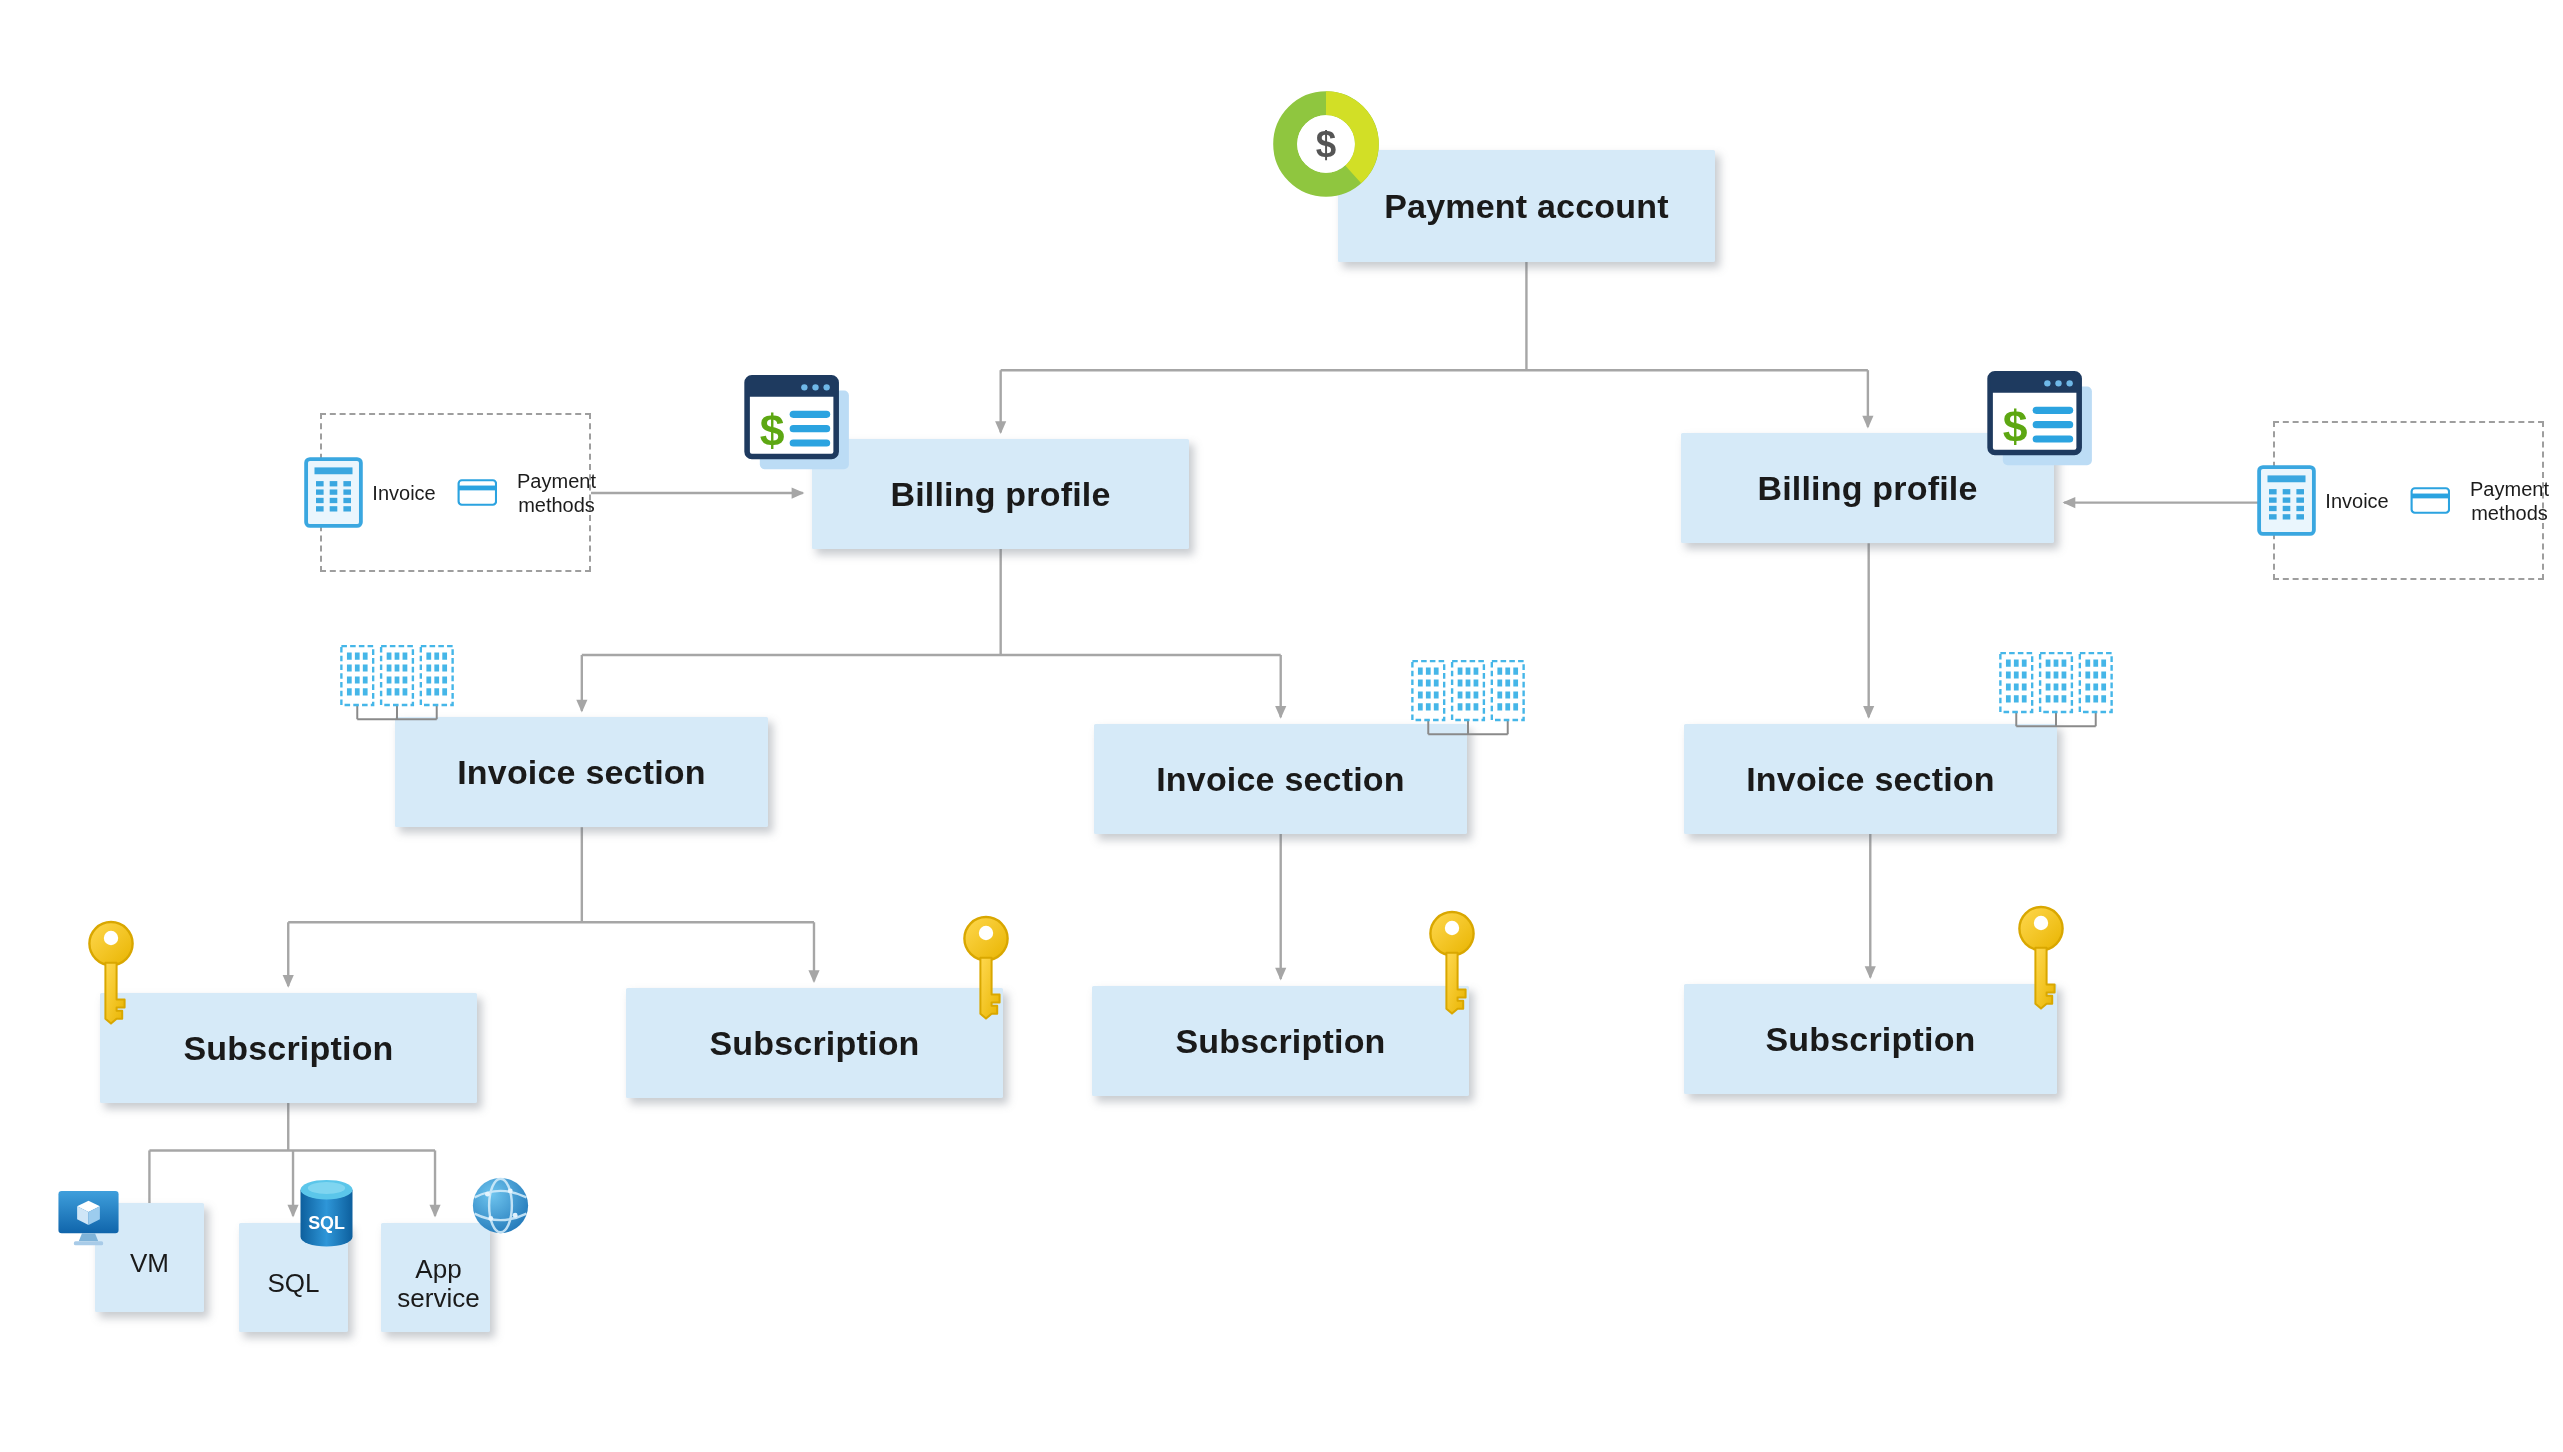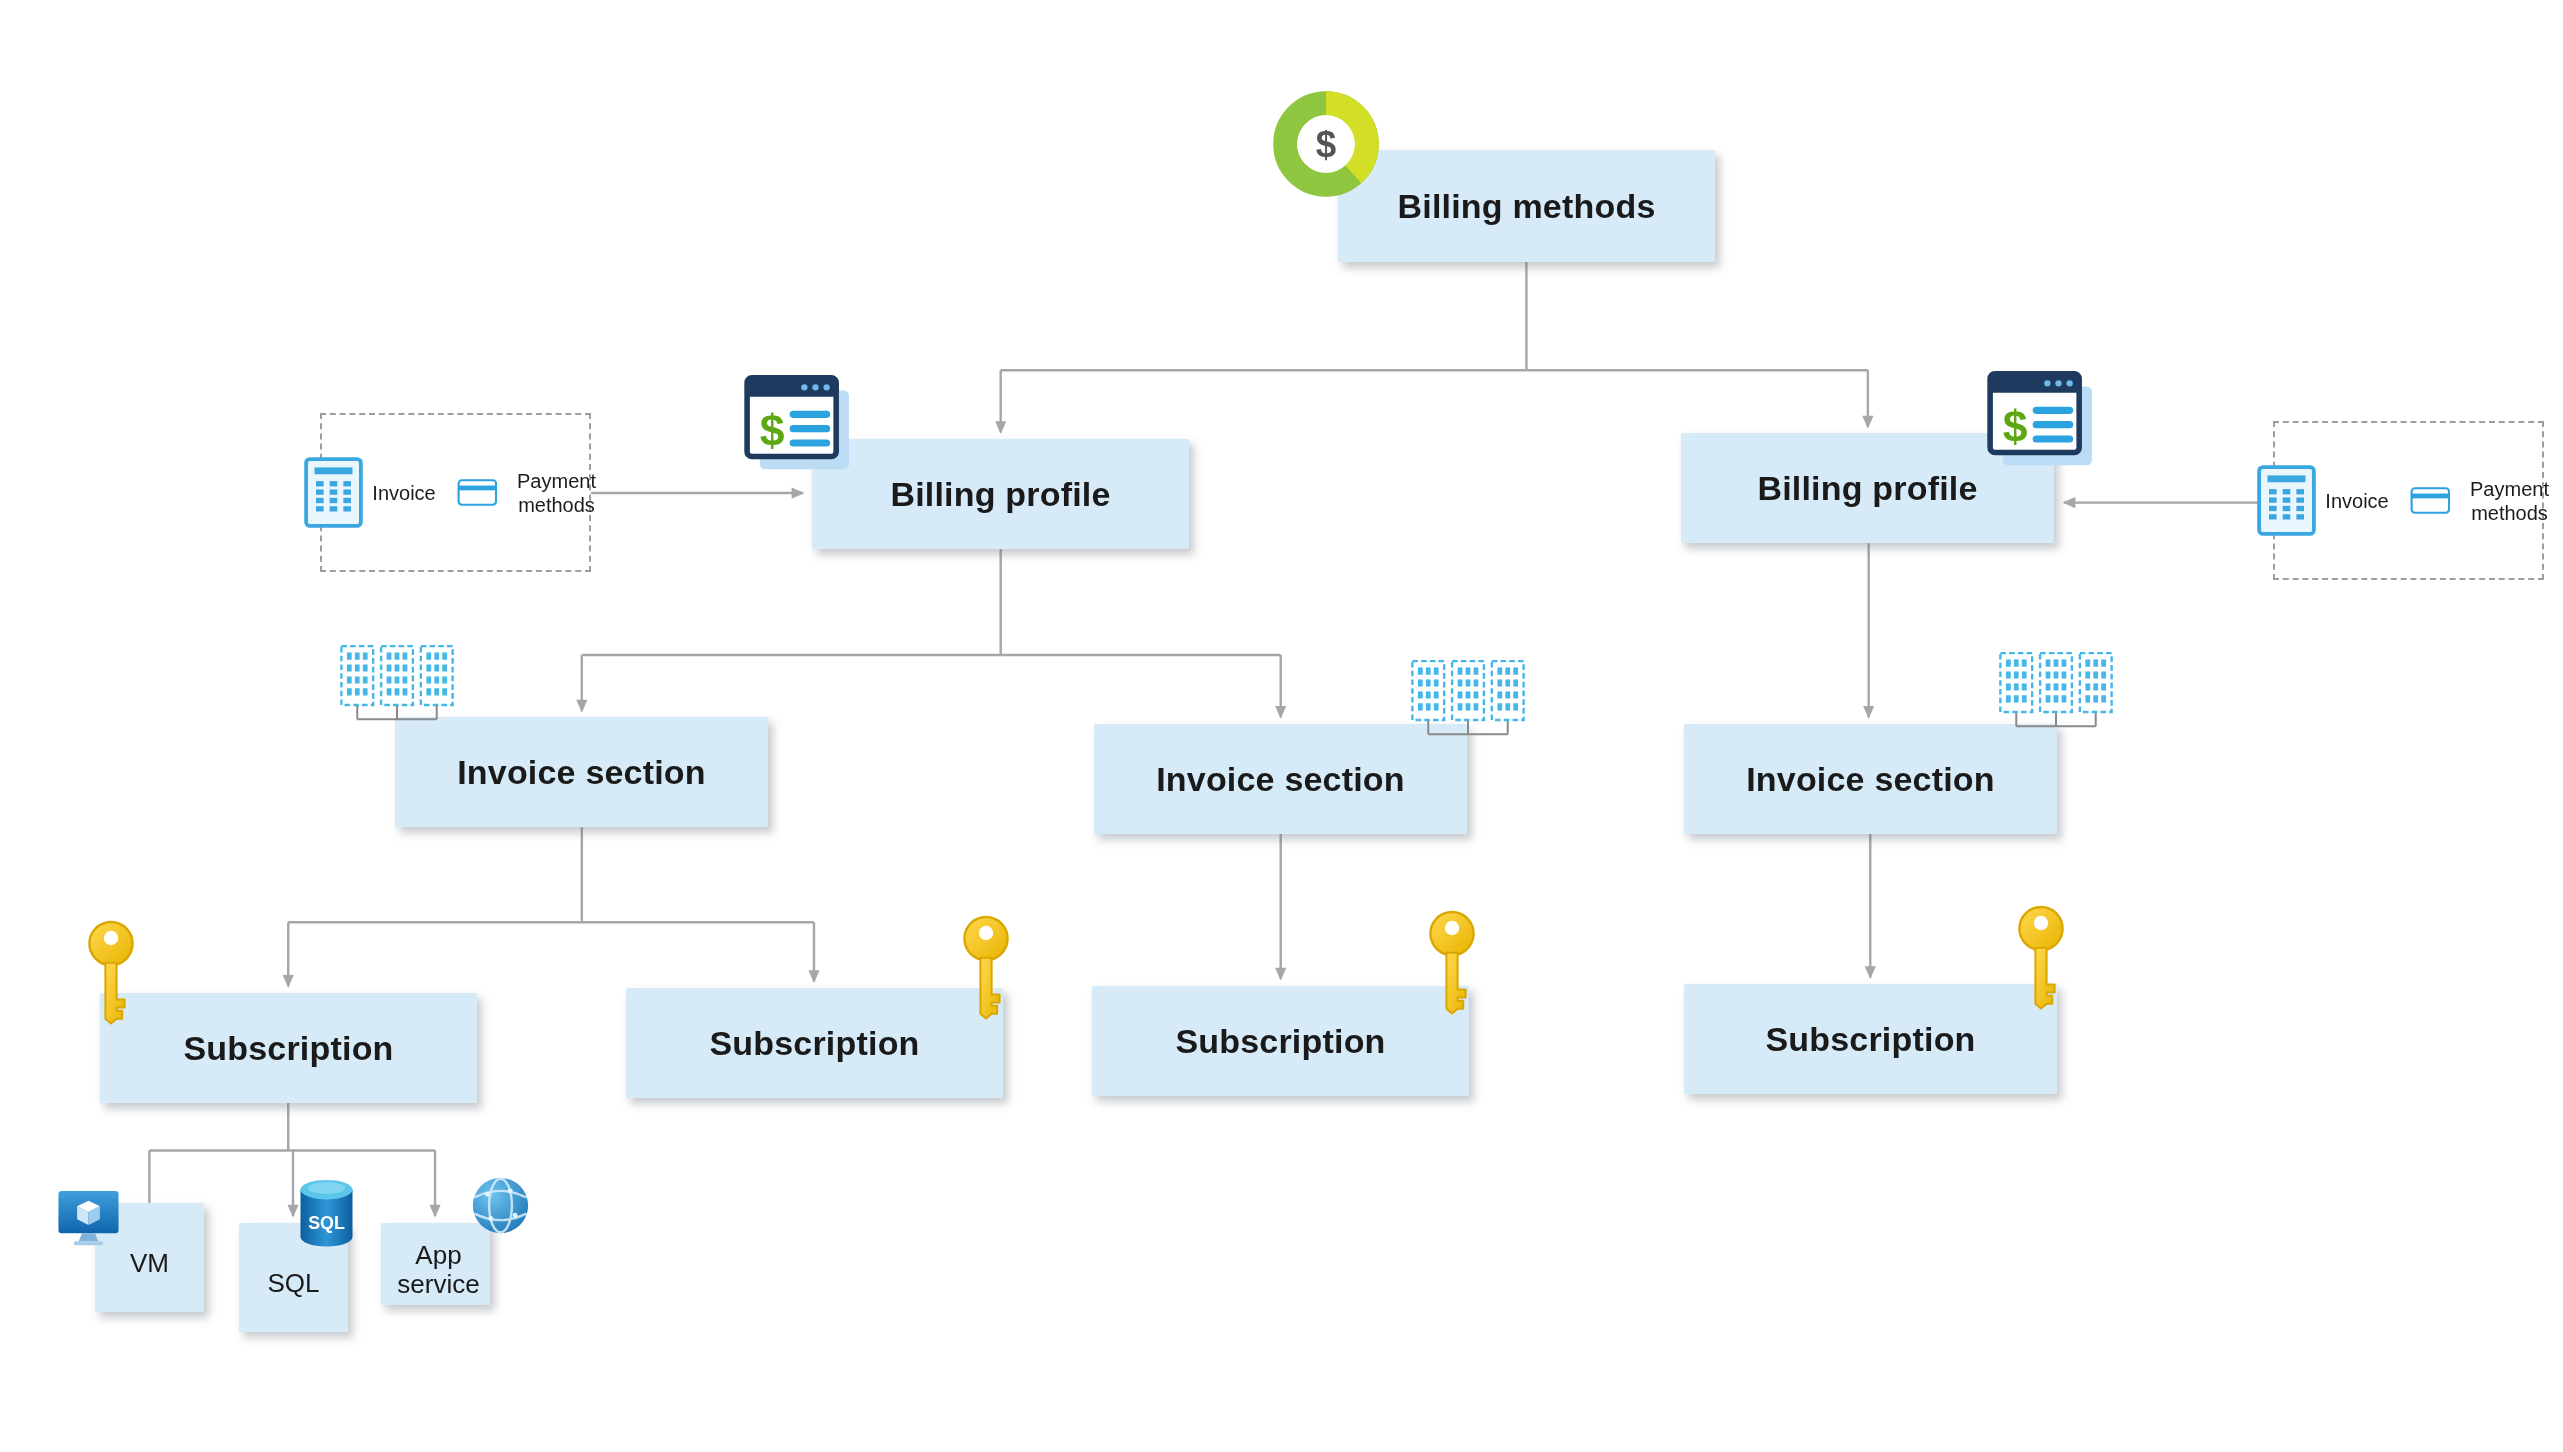--- a/index.html
+++ b/index.html
@@ -256,21 +256,21 @@
     </div>
     <div class="panel-item">
       <svg viewBox="0 0 76 52" width="64" height="43">
           <use href="#sym-card"></use>
         </svg>
       <div class="panel-label">Payment methods</div>
     </div>
   </div>
 
   <div class="node" style="left:1338px; top:150px; width:377px; height:112px;">
-    <span class="node-label">Billing methods</span>
+    <span class="node-label">Payment account</span>
   </div>
 
   <div class="node" style="left:812px; top:439px; width:377px; height:110px;">
     <span class="node-label">Billing profile</span>
   </div>
 
   <div class="node" style="left:1681px; top:433px; width:373px; height:110px;">
     <span class="node-label">Billing profile</span>
   </div>
 
@@ -301,21 +301,21 @@
   <div class="node" style="left:1684px; top:984px; width:373px; height:110px;">
     <span class="node-label">Subscription</span>
   </div>
 
   <div class="node" style="left:95px; top:1203px; width:109px; height:109px;">
     <span class="resource-label">VM</span>
   </div>
   <div class="node" style="left:239px; top:1223px; width:109px; height:109px;">
     <span class="resource-label">SQL</span>
   </div>
-  <div class="node" style="left:381px; top:1223px; width:109px; height:82px;padding-left:6px;">
+  <div class="node" style="left:381px; top:1223px; width:109px; height:109px;padding-left:6px;">
     <span class="resource-label">App service</span>
   </div>
 
   <svg class="icon" style="left:1270px; top:88px;" viewBox="0 0 140 140" width="112" height="112">
       <use href="#sym-donut"></use>
     </svg>
 
   <svg class="icon" style="left:742px; top:373px;" viewBox="0 0 140 127" width="112" height="101">
       <use href="#sym-window"></use>
     </svg>

